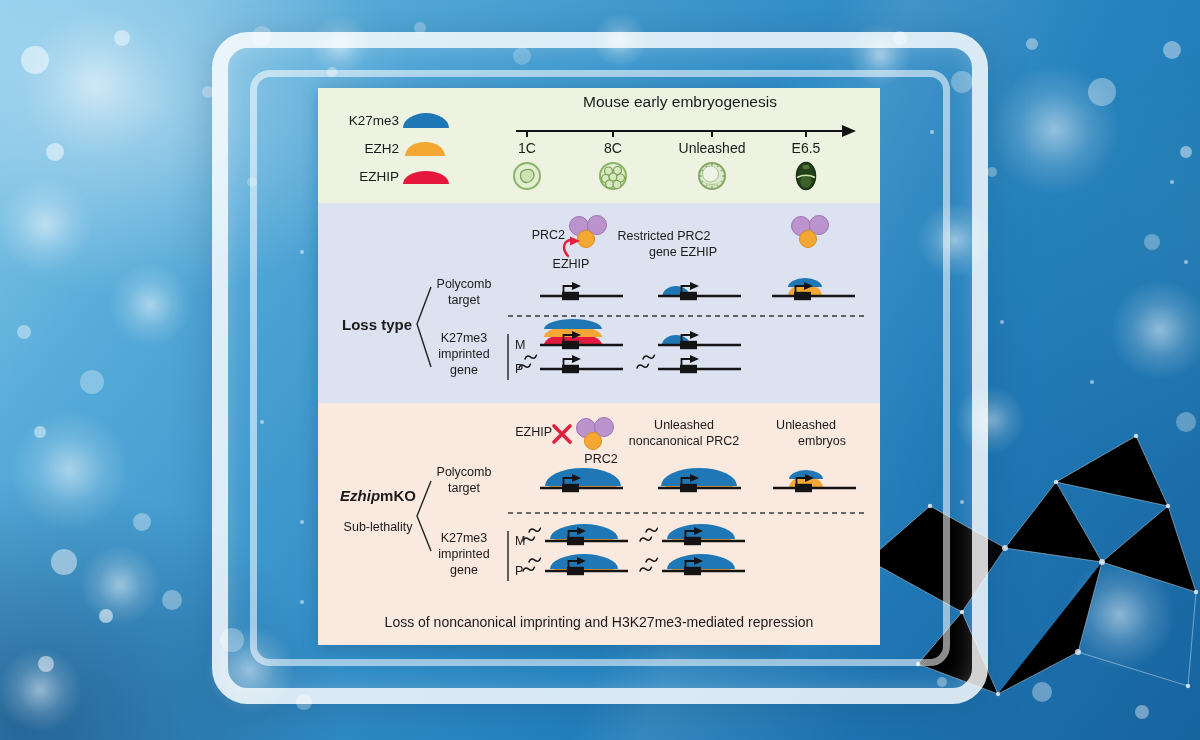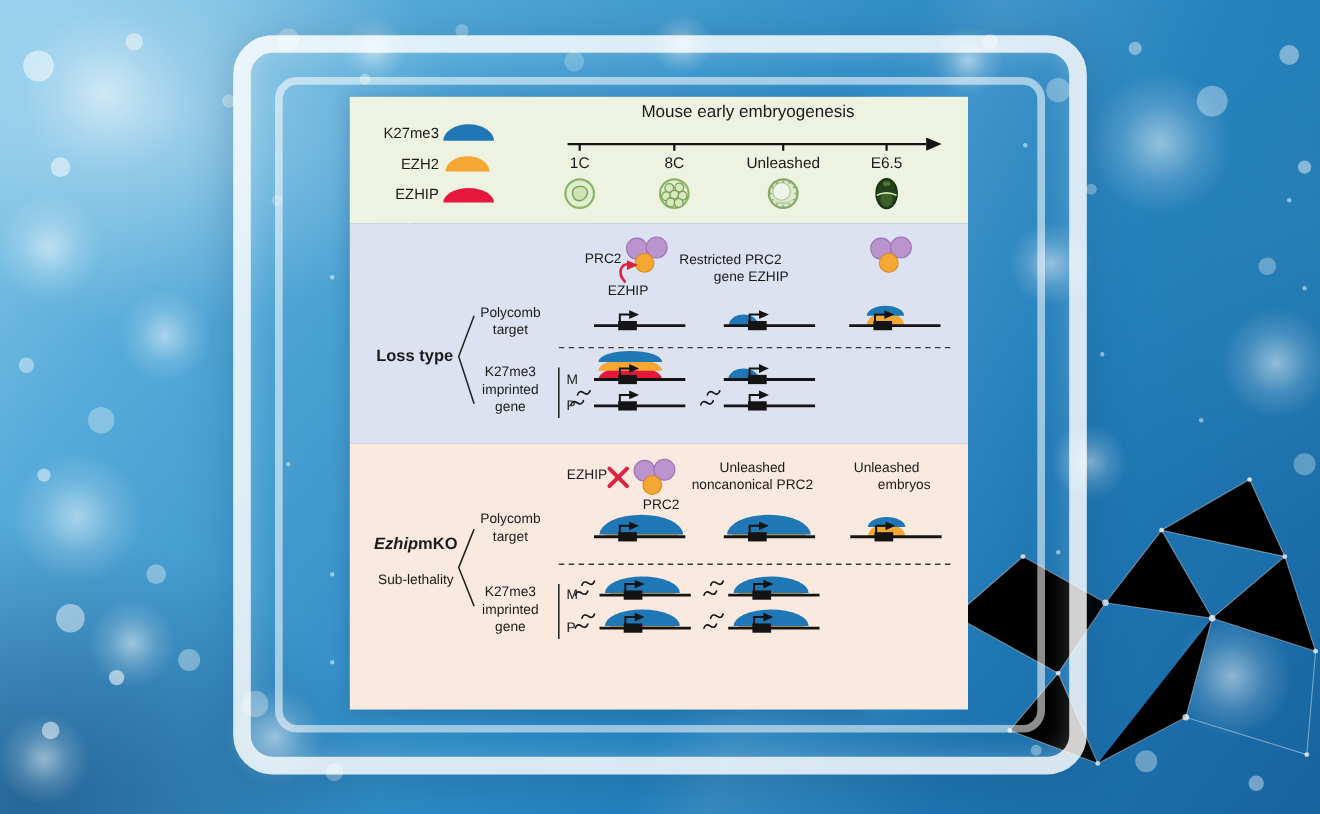--- a/index.html
+++ b/index.html
@@ -341,13 +341,14 @@
   <div class="t" style="left:504px;top:353px">embryos</div>
   <div class="t f-group" style="left:60px;top:407px"><span class="it">Ezhip</span><span style="margin-left:0">mKO</span></div>
   <div class="t" style="left:60px;top:439px">Sub-lethality</div>
   <div class="t" style="left:146px;top:384px">Polycomb</div>
   <div class="t" style="left:146px;top:400px">target</div>
   <div class="t" style="left:146px;top:450px">K27me3</div>
   <div class="t" style="left:146px;top:466px">imprinted</div>
   <div class="t" style="left:146px;top:482px">gene</div>
   <div class="tl" style="left:197px;top:453px">M</div>
   <div class="tl" style="left:197px;top:483px">P</div>
+  <div class="t f-caption" style="left:281px;top:534px">Loss of noncanonical imprinting and H3K27me3-mediated repression</div>
 </div>
 
 </body></html>

